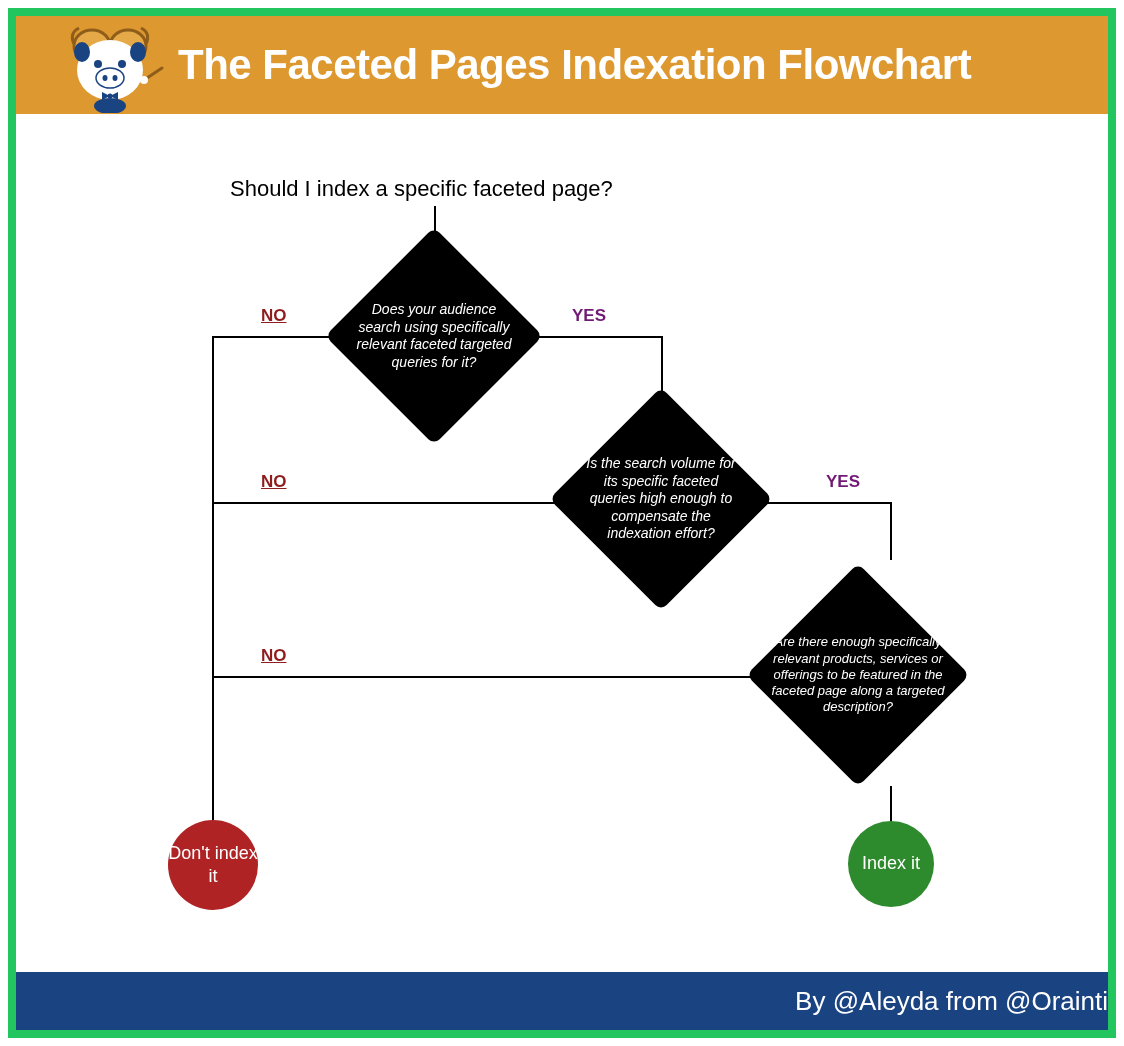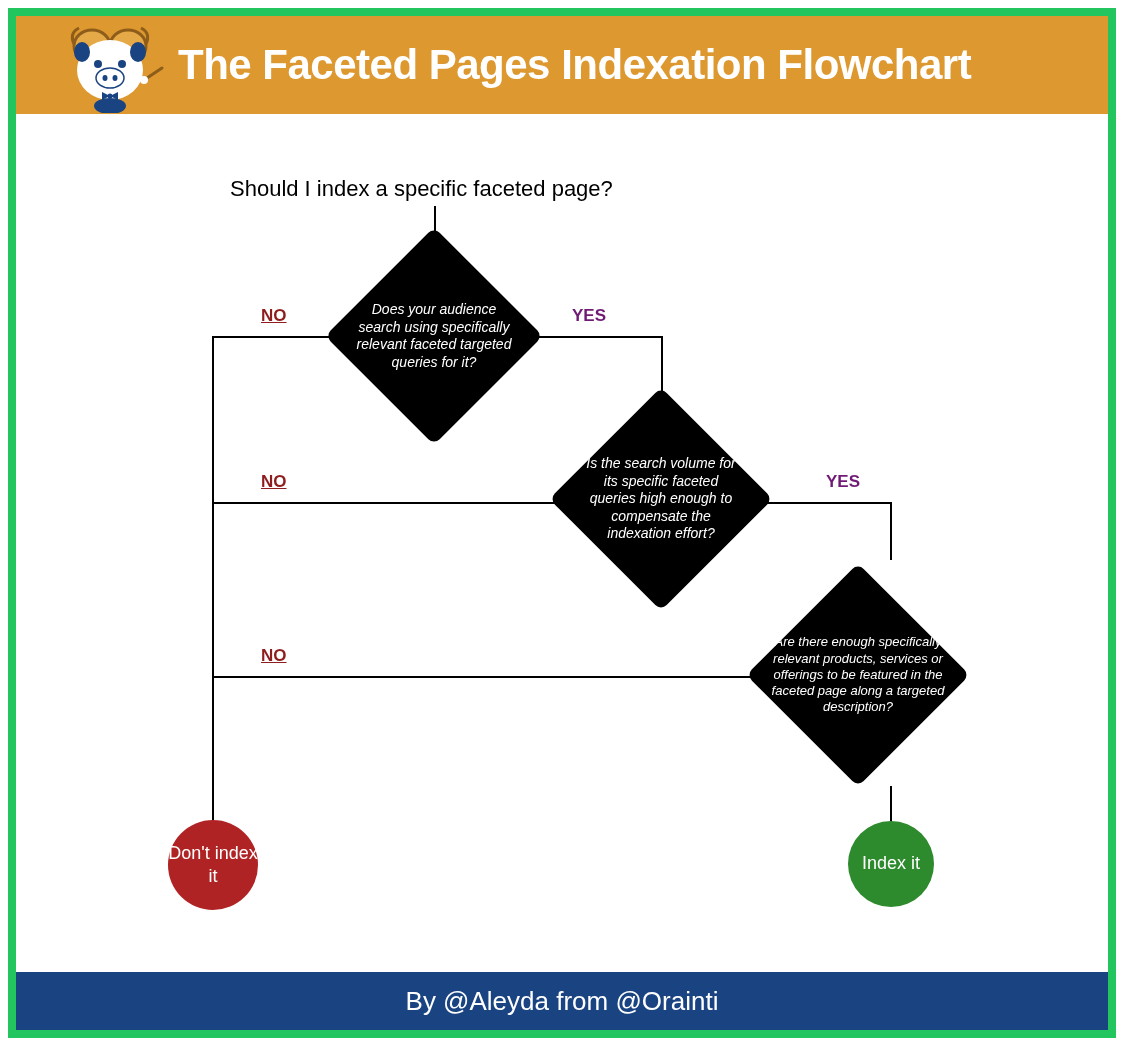--- a/index.html
+++ b/index.html
@@ -49,21 +49,21 @@
     .content {
       flex: 1;
       background: #ffffff;
       position: relative;
     }
     .footer-bar {
       background: #1a4381;
       height: 58px;
       display: flex;
       align-items: center;
-      justify-content: center;
+      justify-content: flex-end;
     }
     .footer-text {
       color: #ffffff;
       font-size: 26px;
       font-weight: 500;
     }
     .start-label {
       position: absolute;
       font-size: 22px;
       font-weight: 500;

